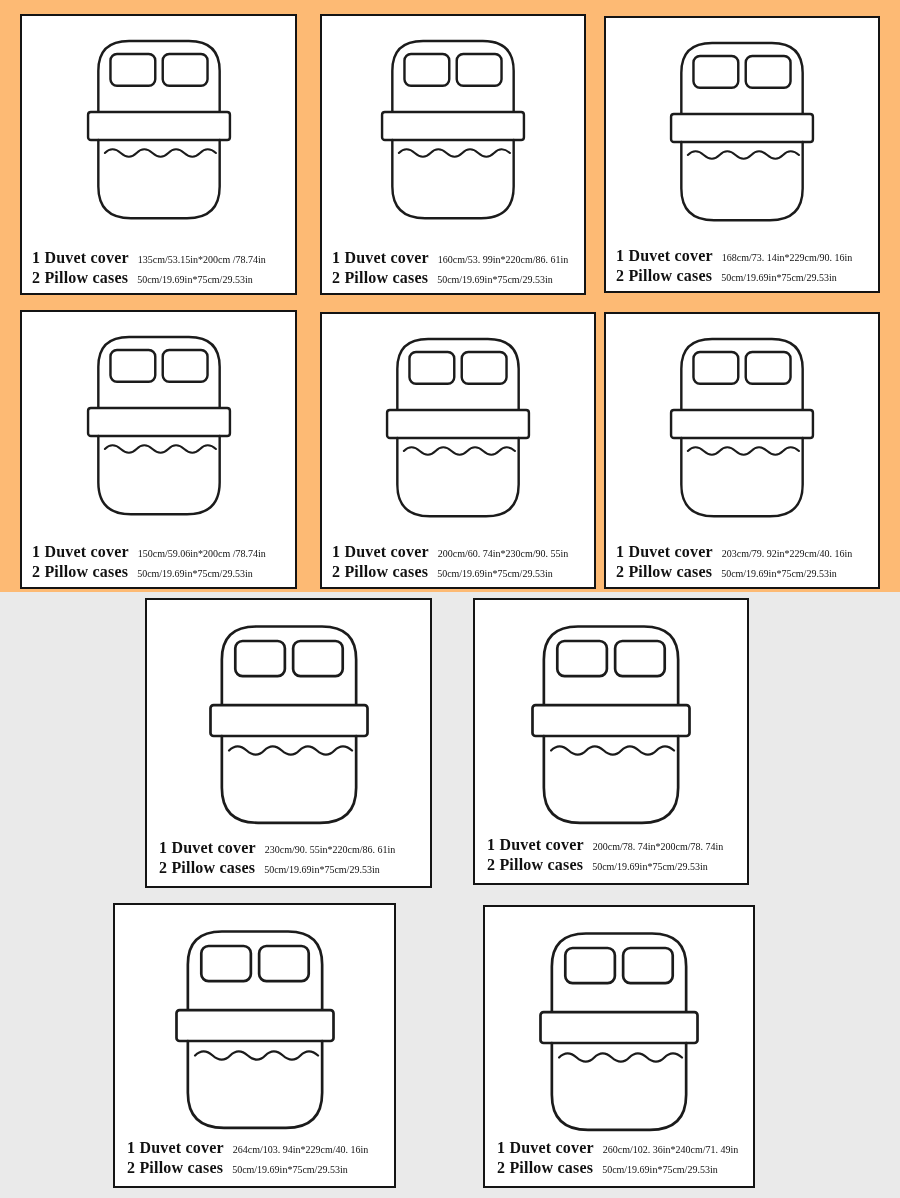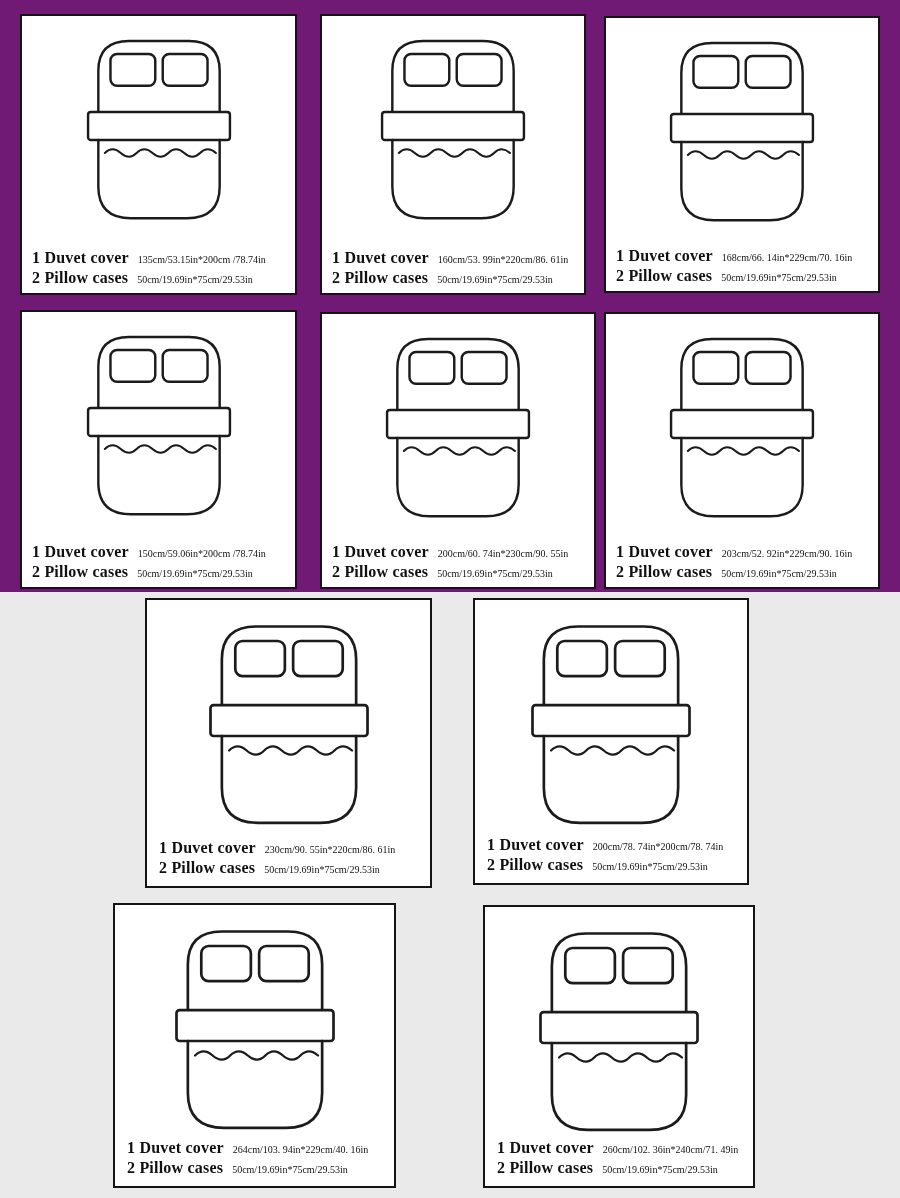--- a/index.html
+++ b/index.html
@@ -1,19 +1,19 @@
 <!DOCTYPE html>
 <html><head>
 <meta charset="utf-8">
 <style>
   html,body{margin:0;padding:0;background:#ffffff;}
   #stage{
     position:relative;
     width:900px;height:1198px;
-    background:#701a75;
+    background:#fdba74;
     overflow:hidden;
     font-family:"Liberation Serif", serif;
   }
   .lower-bg{
     position:absolute;left:0;top:592px;width:900px;height:606px;
     background:#eaeaea;
   }
   .panel{
     position:absolute;
     background:#ffffff;
@@ -101,21 +101,21 @@
     </div>
   </div>
 
   <div class="panel" style="left:604px;top:16px;width:276px;height:277px;">
     <svg class="bed" width="168" height="198" viewBox="0 0 180 212">
         <use href="#bed-shape"></use>
       </svg>
     <div class="specs">
       <div class="spec-line">
           <span class="lbl">1 Duvet cover</span>
-          <span class="val">168cm/66. 14in*229cm/70. 16in</span>
+          <span class="val">168cm/73. 14in*229cm/90. 16in</span>
         </div>
       <div class="spec-line">
           <span class="lbl">2 Pillow cases</span>
           <span class="val">50cm/19.69in*75cm/29.53in</span>
         </div>
     </div>
   </div>
 
   <div class="panel" style="left:20px;top:310px;width:277px;height:279px;">
     <svg class="bed" width="168" height="198" viewBox="0 0 180 212">
@@ -149,21 +149,21 @@
     </div>
   </div>
 
   <div class="panel" style="left:604px;top:312px;width:276px;height:277px;">
     <svg class="bed" width="168" height="198" viewBox="0 0 180 212">
         <use href="#bed-shape"></use>
       </svg>
     <div class="specs">
       <div class="spec-line">
           <span class="lbl">1 Duvet cover</span>
-          <span class="val">203cm/52. 92in*229cm/90. 16in</span>
+          <span class="val">203cm/79. 92in*229cm/40. 16in</span>
         </div>
       <div class="spec-line">
           <span class="lbl">2 Pillow cases</span>
           <span class="val">50cm/19.69in*75cm/29.53in</span>
         </div>
     </div>
   </div>
 
   <div class="panel large" style="left:145px;top:598px;width:287px;height:290px;">
     <svg class="bed" width="186" height="219" viewBox="0 0 180 212">

